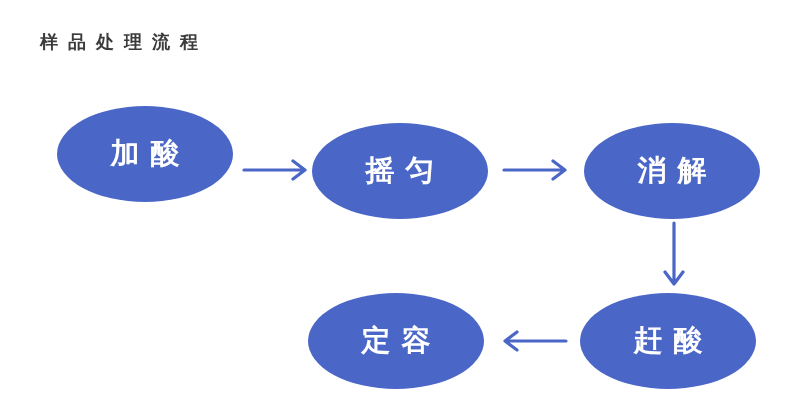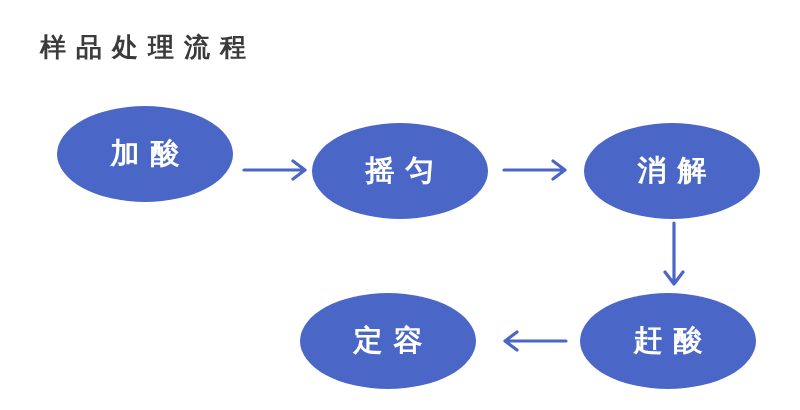--- a/index.html
+++ b/index.html
@@ -12,21 +12,21 @@
     width: 800px;
     height: 410px;
     background: var(--bg, #ffffff);
     font-family: "Liberation Sans", "DejaVu Sans", sans-serif;
     overflow: hidden;
   }
   .title {
     position: absolute;
     left: 40px;
     top: 30px;
-    font-size: 26px;
+    font-size: 18px;
     font-weight: bold;
     letter-spacing: 10px;
     color: var(--title-color, #3b3b3b);
     white-space: nowrap;
   }
   .node {
     position: absolute;
     width: 176px;
     height: 96px;
     border-radius: 50%;
@@ -40,21 +40,21 @@
     font-size: 29px;
     font-weight: bold;
     letter-spacing: 11px;
     padding-left: 11px; 
     white-space: nowrap;
   }
   .node-add-acid    { left: 57px;  top: 106px; }
   .node-shake       { left: 312px; top: 123px; font-family: Liberation Serif, serif; }
   .node-digest      { left: 584px; top: 123px; text-align: right; }
   .node-drive-acid  { left: 580px; top: 293px; text-align: center; }
-  .node-fix-volume  { left: 300px; top: 293px; }
+  .node-fix-volume  { left: 308px; top: 293px; }
   .edges {
     position: absolute;
     left: 0; top: 0;
     width: 800px;
     height: 410px;
     pointer-events: none;
   }
   .edges path {
     fill: none;
     stroke: var(--arrow-color, #4a66c7);

